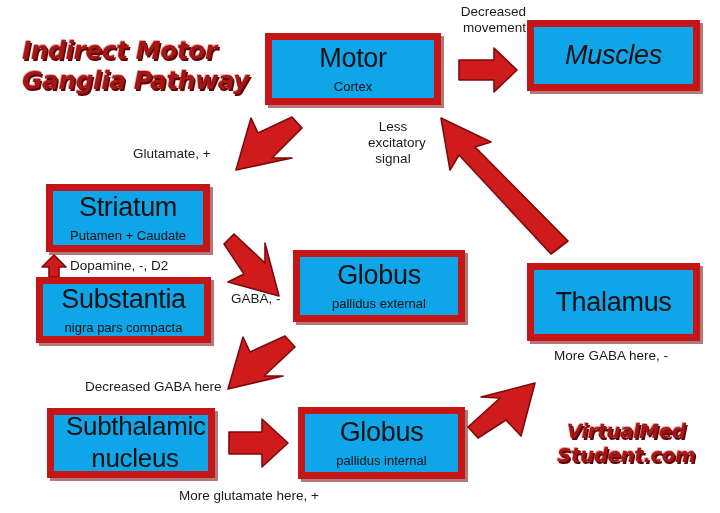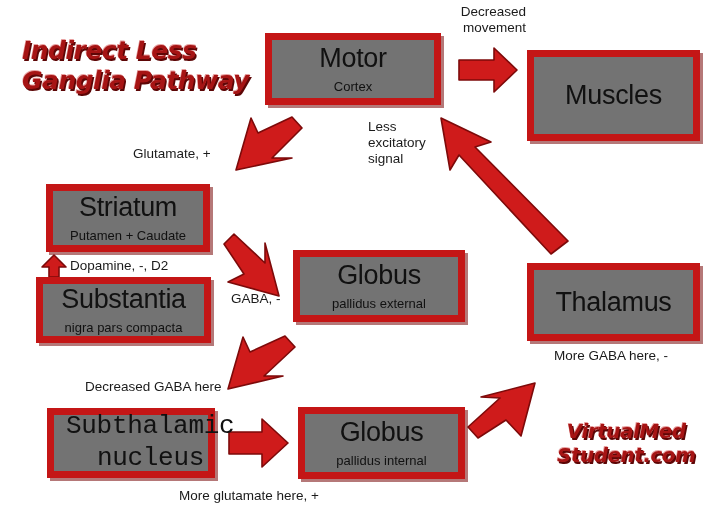--- a/index.html
+++ b/index.html
@@ -16,21 +16,21 @@
     position: relative;
     width: 720px;
     height: 513px;
     background: #ffffff;
   }
 
   
   .node {
     position: absolute;
     border: 7px solid #c41616;
-    background: #737373;
+    background: #0ea5e9;
     box-shadow: 3px 3px 0 rgba(120,10,10,0.55);
     display: flex;
     flex-direction: column;
     align-items: center;
     justify-content: center;
     text-align: center;
     line-height: 1.0;
     color: #111111;
     padding: 2px 4px;
   }
@@ -90,21 +90,21 @@
     stroke-width: 1.6;
     stroke-linejoin: round;
   }
 </style>
 </head>
 <body>
 
 <div id="canvas">
 
   <div class="title-text" id="title">
-    <div>Indirect Less</div>
+    <div>Indirect Motor</div>
     <div>Ganglia Pathway</div>
   </div>
 
   <div class="title-text" id="watermark">
     <div>VirtualMed</div>
     <div>Student.com</div>
   </div>
 
   <svg id="arrows" viewBox="0 0 720 513">
 
@@ -124,21 +124,21 @@
 
     <polygon class="arrow-shape" points="551,254 568,241 475,147 491,142 441,118 450,170 459,155"></polygon>
   </svg>
 
   <div class="edge-label multi" style="left:444px; top:4px; width:82px; text-align:right;">
     <div style="white-space:pre-line;">Decreased
 movement</div>
   </div>
 
   <div class="edge-label multi" style="left:368px; top:119px; width:50px; text-align:left;">
-    <div style="white-space:pre-line;">Less
+    <div style="white-space:pre-line;text-align:center;">Less
 excitatory
 signal</div>
   </div>
 
   <div class="edge-label" style="left:133px; top:146px;">Glutamate, +</div>
 
   <div class="edge-label" style="left:70px; top:258px;">Dopamine, -, D2</div>
 
   <div class="edge-label" style="left:231px; top:291px;">GABA, -</div>
 
@@ -146,21 +146,21 @@
 
   <div class="edge-label" style="left:179px; top:488px;">More glutamate here, +</div>
 
   <div class="edge-label" style="left:554px; top:348px;">More GABA here, -</div>
 
   <div class="node" style="left:265px; top:33px; width:176px; height:72px;">
     <div class="primary">Motor</div>
     <div class="secondary">Cortex</div>
   </div>
 
-  <div class="node" style="left:527px; top:50px; width:173px; height:91px;">
+  <div class="node" style="left:527px; top:20px; width:173px; height:71px;font-style:italic;">
     <div class="primary">Muscles</div>
   </div>
 
   <div class="node" style="left:46px; top:184px; width:164px; height:68px;">
     <div class="primary">Striatum</div>
     <div class="secondary">Putamen + Caudate</div>
   </div>
 
   <div class="node" style="left:36px; top:277px; width:175px; height:66px;justify-content:center;">
     <div class="primary">Substantia</div>
@@ -170,21 +170,21 @@
   <div class="node" style="left:293px; top:250px; width:172px; height:72px;">
     <div class="primary">Globus</div>
     <div class="secondary">pallidus external</div>
   </div>
 
   <div class="node" style="left:527px; top:263px; width:173px; height:78px;">
     <div class="primary">Thalamus</div>
   </div>
 
   <div class="node two-line-big" style="left:47px; top:408px; width:168px; height:70px;">
-    <div class="primary" style="white-space:pre-line; text-align:right; width:100%; padding-left:8px;font-family:Liberation Mono, monospace;">Subthalamic
+    <div class="primary" style="white-space:pre-line; text-align:center; width:100%; padding-left:8px;">Subthalamic
 nucleus</div>
   </div>
 
   <div class="node" style="left:298px; top:407px; width:167px; height:72px;">
     <div class="primary">Globus</div>
     <div class="secondary">pallidus internal</div>
   </div>
 
 </div>
 

